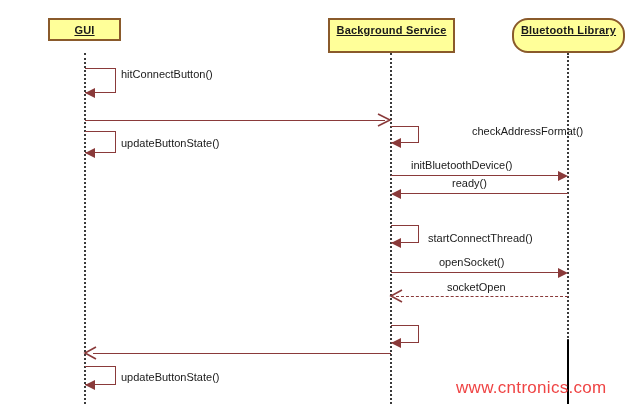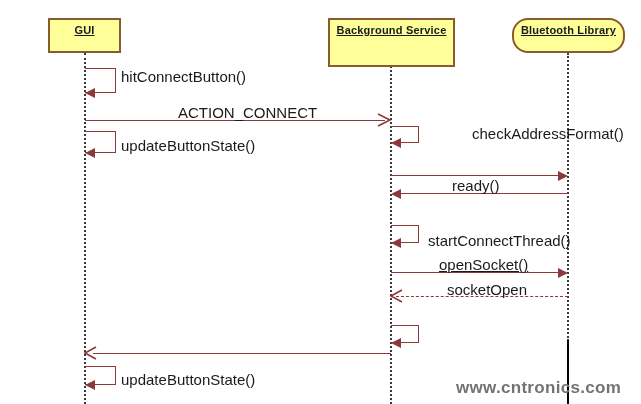--- a/index.html
+++ b/index.html
@@ -49,21 +49,21 @@
   .msg-line {
     position: absolute;
     height: 0;
     border-top: 1.6px solid #8a3a3a;
   }
   .msg-line.dashed {
     border-top: 1.6px dashed #8a3a3a;
   }
   .msg-label {
     position: absolute;
-    font-size: 15px;
+    font-size: 11px;
     color: #1a1a1a;
     white-space: nowrap;
   }
   .self-call {
     position: absolute;
     box-sizing: border-box;
     border: 1.6px solid #8a3a3a;
     border-left: none;
     background: transparent;
   }
@@ -84,80 +84,79 @@
     border-right: 10px solid #8a3a3a;
   }
   
   .arrow-svg {
     position: absolute;
     overflow: visible;
   }
   .watermark {
     position: absolute;
     font-size: 17px;
-    color: #737373;
+    color: #ef4444;
     white-space: nowrap;
     letter-spacing: .3px;
-    font-weight: bold;
   }
 </style>
 </head>
 <body>
 
 <div id="diagram-root">
 
   <div class="lifeline-dash" style="left:84px; top:53px; height:351px;"></div>
   <div class="lifeline-dash" style="left:390px; top:53px; height:351px;"></div>
   <div class="lifeline-dash" style="left:567px; top:53px; height:288px;"></div>
   <div class="lifeline-solid" style="left:567px; top:340px; height:64px;"></div>
 
-  <div class="lifeline-head" style="left:48px; top:18px; width:73px; height:35px;">
+  <div class="lifeline-head" style="left:48px; top:18px; width:73px; height:23px;">
     <span class="head-label">GUI</span>
   </div>
 
-  <div class="lifeline-head" style="left:328px; top:18px; width:127px; height:49px;">
+  <div class="lifeline-head" style="left:328px; top:18px; width:127px; height:35px;">
     <span class="head-label">Background Service</span>
   </div>
 
   <div class="lifeline-head" style="left:512px; top:18px; width:113px; height:35px;border-radius:16px;">
     <span class="head-label">Bluetooth Library</span>
   </div>
 
   <div class="self-call" style="left:85px; top:68px; width:31px; height:25px;"></div>
   <div class="arrow-solid left" style="left:85px; top:88px;"></div>
   <div class="msg-label" style="left:121px; top:68px;">hitConnectButton()</div>
 
   <div class="msg-line" style="left:85px; top:120px; width:300px;"></div>
   <svg class="arrow-svg" style="left:376px; top:112px;" width="18" height="16" viewBox="0 0 18 16">
     <path d="M2,2 L14,8 L2,14" fill="none" stroke="#8a3a3a" stroke-width="1.6"></path>
   </svg>
-  <div class="msg-label" style="left:178px; top:104px;">ACTION_CONNECT</div>
 
   <div class="self-call" style="left:391px; top:126px; width:28px; height:17px;"></div>
   <div class="arrow-solid left" style="left:391px; top:138px;"></div>
   <div class="msg-label" style="left:431px; top:125px;margin-left:41px;">checkAddressFormat()</div>
 
   <div class="self-call" style="left:85px; top:131px; width:31px; height:22px;"></div>
   <div class="arrow-solid left" style="left:85px; top:148px;"></div>
   <div class="msg-label" style="left:121px; top:137px;">updateButtonState()</div>
 
   <div class="msg-line" style="left:391px; top:175px; width:167px;"></div>
   <div class="arrow-solid right" style="left:558px; top:171px;"></div>
+  <div class="msg-label" style="left:411px; top:159px;">initBluetoothDevice()</div>
 
   <div class="msg-line" style="left:401px; top:193px; width:167px;"></div>
   <div class="arrow-solid left" style="left:391px; top:189px;"></div>
   <div class="msg-label" style="left:452px; top:177px;text-align:center;">ready()</div>
 
   <div class="self-call" style="left:391px; top:225px; width:28px; height:18px;"></div>
   <div class="arrow-solid left" style="left:391px; top:238px;"></div>
   <div class="msg-label" style="left:428px; top:224px;margin-top:8px;">startConnectThread()</div>
 
   <div class="msg-line" style="left:391px; top:272px; width:167px;"></div>
   <div class="arrow-solid right" style="left:558px; top:268px;"></div>
-  <div class="msg-label" style="left:439px; top:256px;text-decoration:underline;">openSocket()</div>
+  <div class="msg-label" style="left:439px; top:256px;">openSocket()</div>
 
   <div class="msg-line dashed" style="left:396px; top:296px; width:172px;"></div>
   <svg class="arrow-svg" style="left:388px; top:288px;" width="18" height="16" viewBox="0 0 18 16">
     <path d="M14,2 L3,8 L14,14" fill="none" stroke="#8a3a3a" stroke-width="1.6"></path>
   </svg>
   <div class="msg-label" style="left:441px; top:281px;margin-left:6px;">socketOpen</div>
 
   <div class="self-call" style="left:391px; top:325px; width:28px; height:18px;"></div>
   <div class="arrow-solid left" style="left:391px; top:338px;"></div>
 

